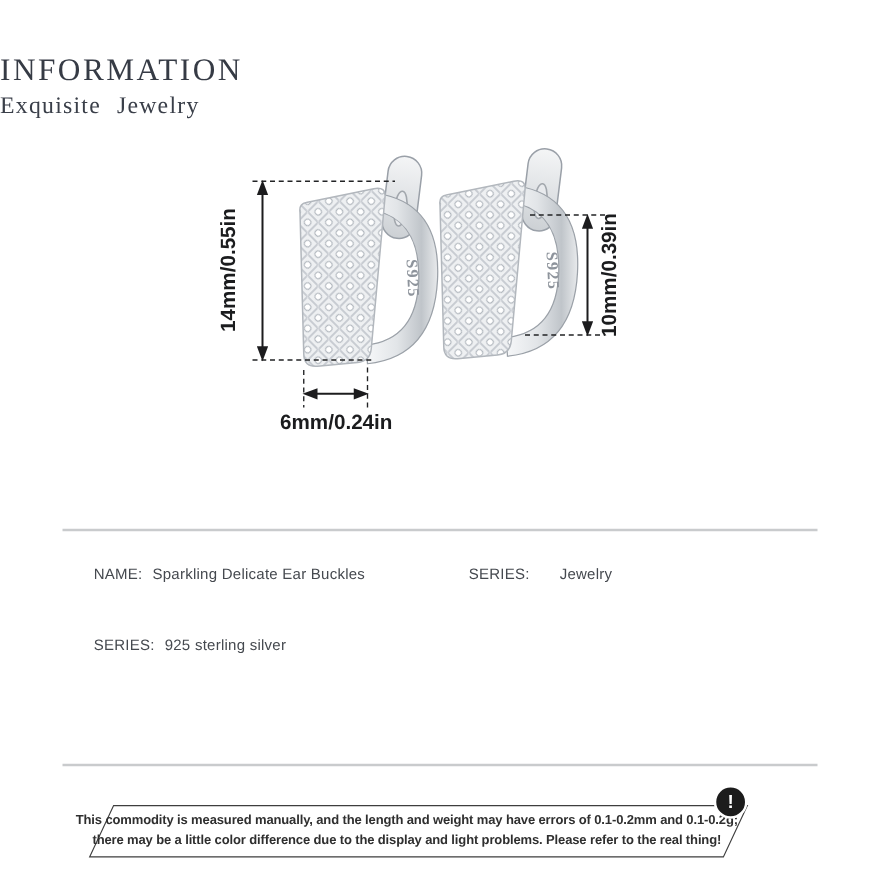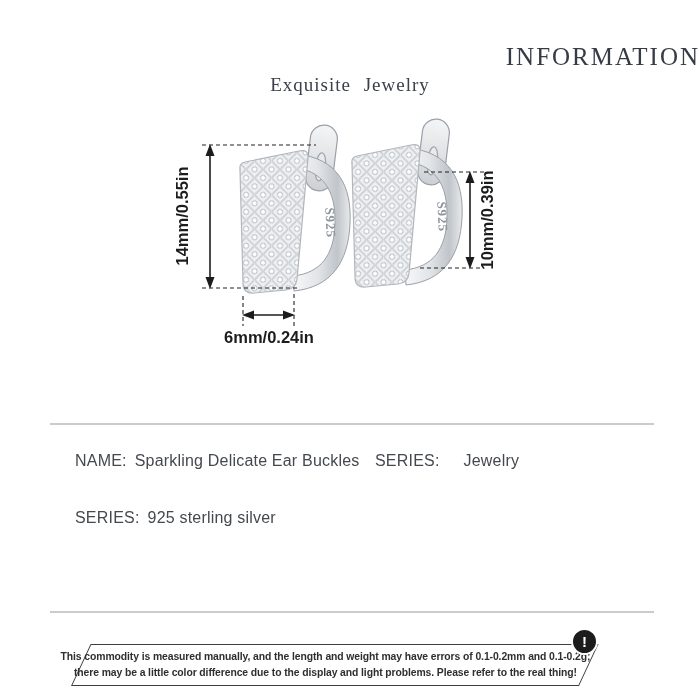--- a/index.html
+++ b/index.html
@@ -2,42 +2,42 @@
 <html><head>
 <meta charset="utf-8">
 <style>
   html,body{margin:0;padding:0;background:#ffffff;}
   .page{
     position:relative;width:700px;height:700px;background:#ffffff;overflow:hidden;
     font-family:"Liberation Sans",sans-serif;
   }
   
   .title{
-    position:absolute;top:42px;left:0;width:700px;text-align:right;
+    position:absolute;top:42px;left:0;width:700px;text-align:left;
     font-family:"Liberation Serif",serif;font-size:25px;font-weight:400;
     letter-spacing:2px;color:#363b45;line-height:30px;
   }
   .subtitle{
-    position:absolute;top:74px;left:0;width:700px;text-align:center;
+    position:absolute;top:74px;left:0;width:700px;
     font-family:"Liberation Serif",serif;font-size:19px;font-weight:400;
     letter-spacing:1px;word-spacing:7px;color:#3a3f49;line-height:22px;
   }
   
   .figure-svg{position:absolute;top:110px;left:0;}
   .dim-label{font:700 16.5px "Liberation Sans",sans-serif;fill:#1b1c1e;}
   .engraving{font:600 13px "Liberation Serif",serif;fill:#8e949c;letter-spacing:1px;}
   .dash{stroke:#222325;stroke-width:1.1;stroke-dasharray:4 3;fill:none;}
   .dimline{stroke:#1c1c1e;stroke-width:1.6;fill:none;}
   .ahead{fill:#1c1c1e;stroke:none;}
   
   .rule{position:absolute;left:50px;width:604px;height:2px;background:#c9cbcd;}
   .rule-top{top:423px;}
   .rule-bottom{top:611px;}
   .spec-row{position:absolute;left:75px;width:585px;display:flex;color:#45494f;
-    font-size:16px;letter-spacing:.2px;}
+    font-size:12px;letter-spacing:.2px;}
   .spec-row .cell{display:flex;align-items:baseline;white-space:nowrap;}
   .spec-row .cell-left{width:300px;flex:0 0 300px;}
   .cell-left .lbl{margin-right:8px;}
   .cell-right .lbl{margin-right:24px;}
   .row-1{top:452px;}
   .row-2{top:509px;}
   .row-3{top:565px;}
   
   .banner{
     position:absolute;left:71px;top:644px;width:508px;height:42px;

